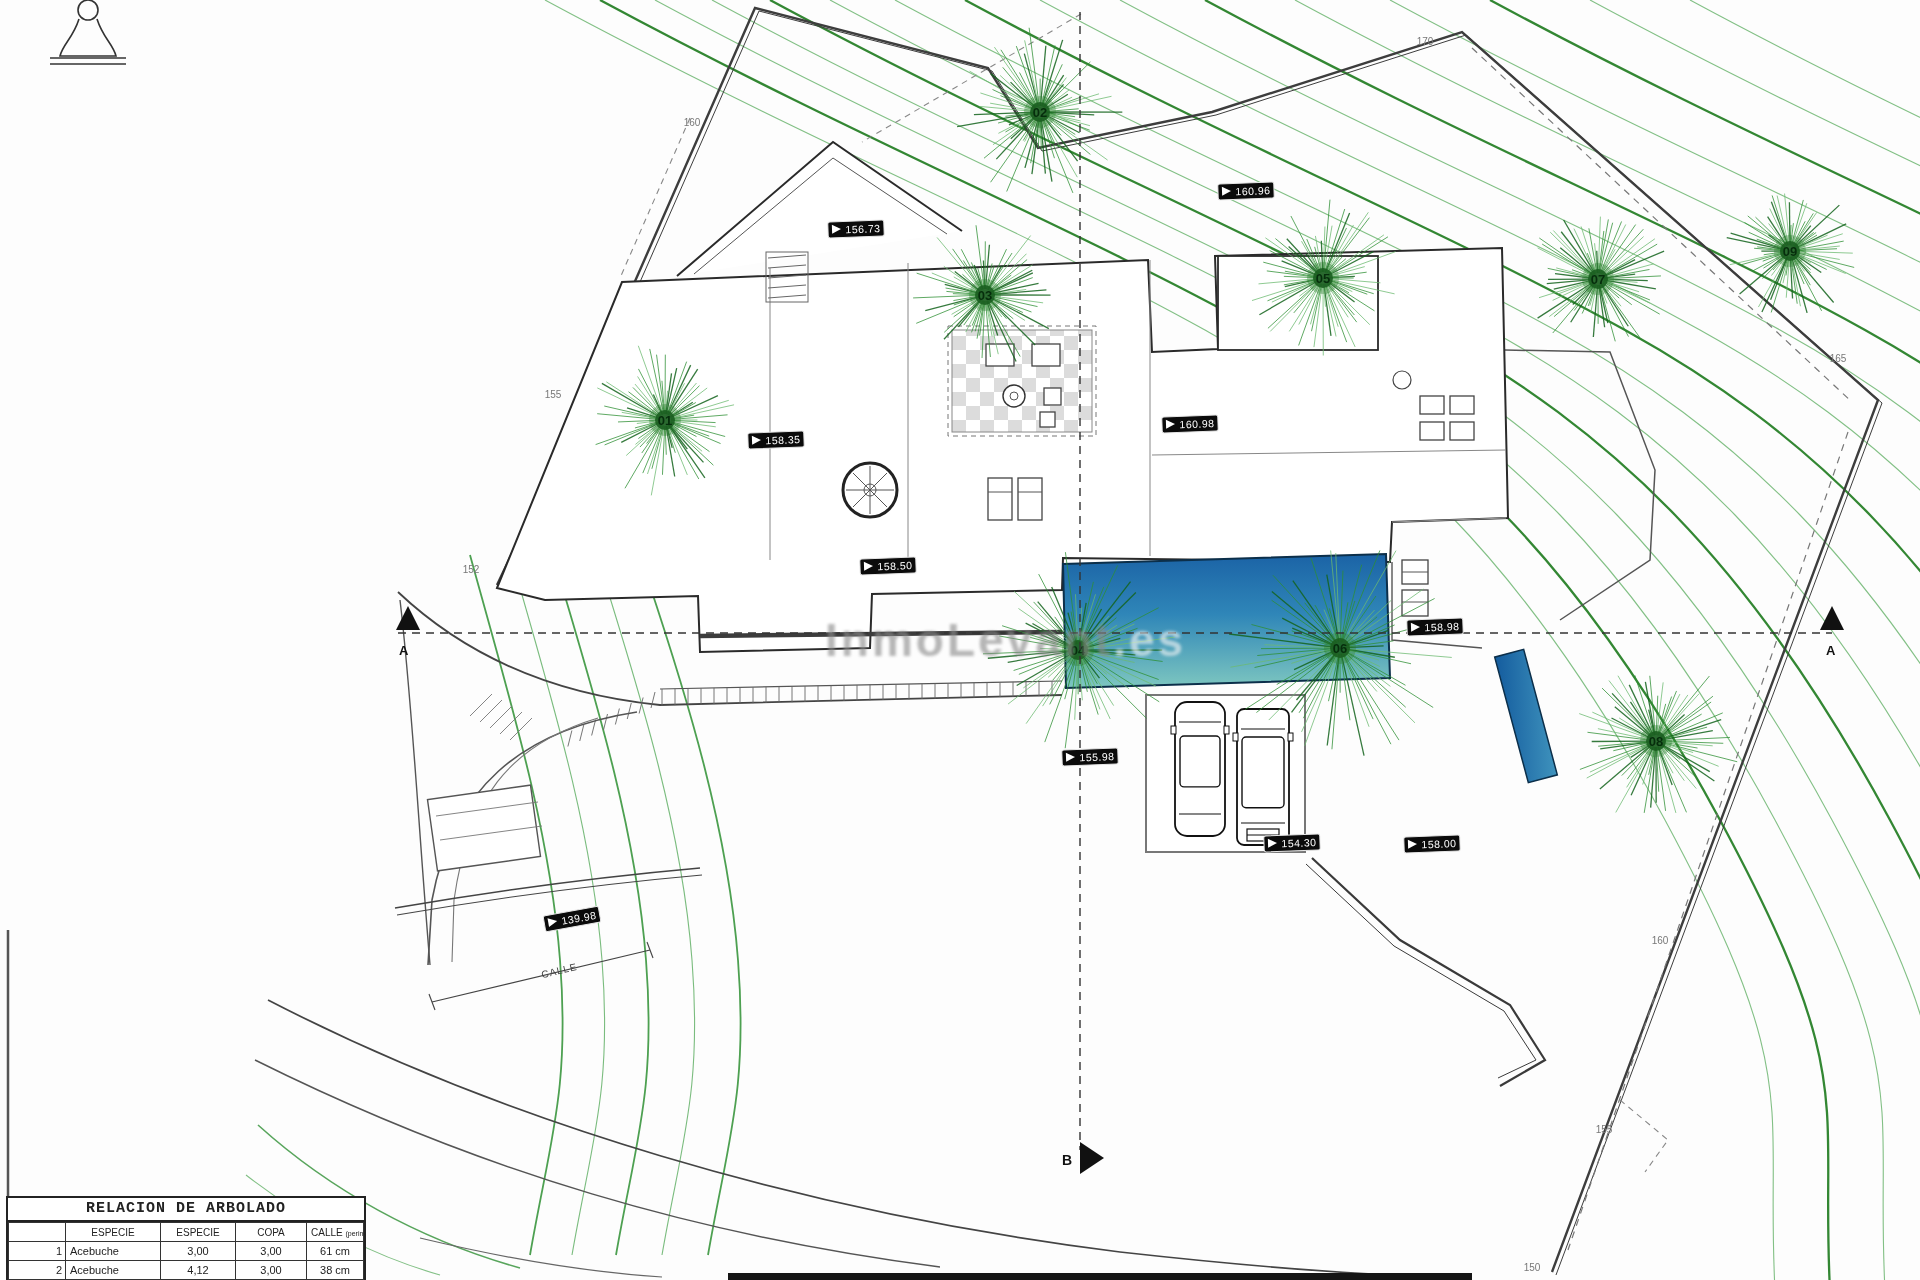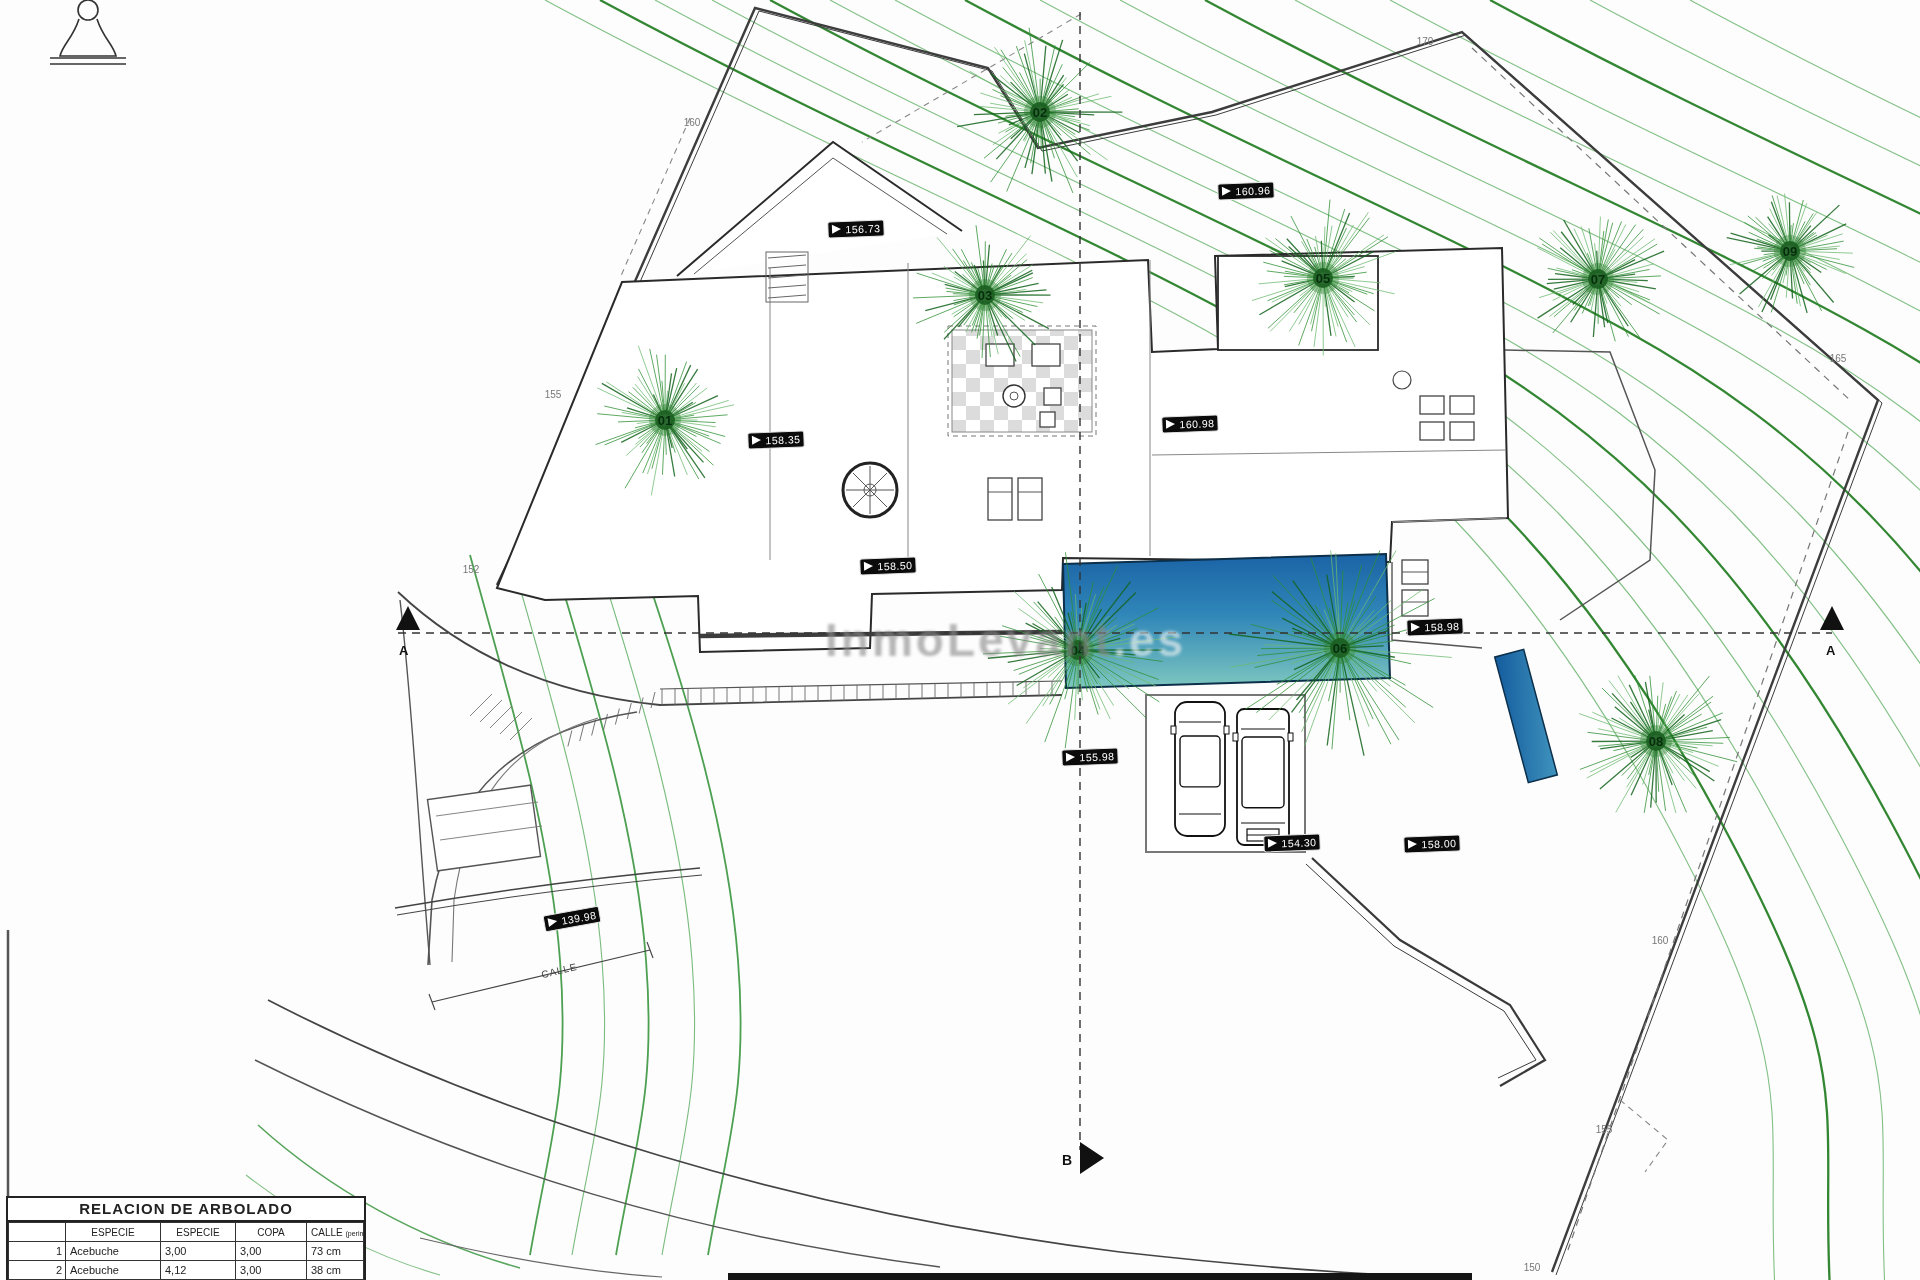--- a/index.html
+++ b/index.html
@@ -3,27 +3,27 @@
 <meta charset="utf-8">
 <style>
   html,body{margin:0;padding:0;background:#e8e8e8;}
   #stage{position:relative;width:1920px;height:1280px;background:#fdfdfd;overflow:hidden;
          font-family:"Liberation Sans",sans-serif;}
   #plan-svg{position:absolute;left:0;top:0;}
   
   .arb-table{position:absolute;left:6px;top:1196px;width:356px;background:#fff;
              border:2px solid #222;font-family:"Liberation Sans",sans-serif;color:#222;}
   .arb-title{border-bottom:2px solid #222;text-align:center;font-size:15px;font-weight:bold;
-             letter-spacing:1px;padding:2px 0 3px 0;}
+             letter-spacing:1px;padding:2px 0 3px 0;font-family:Liberation Mono, monospace;}
   .arb-table table{border-collapse:collapse;width:100%;table-layout:fixed;padding-left:36px;}
   .arb-table th,.arb-table td{border:1px solid #333;font-size:11px;padding:1px 4px;height:16px;
              overflow:hidden;white-space:nowrap;}
   .arb-table th{font-weight:normal;font-size:10px;text-align:center;}
   .arb-table td.num{text-align:right;width:22px;padding-right:3px;}
-  .arb-table td.r{text-align:left;margin-left:28px;}
+  .arb-table td.r{text-align:center;margin-left:28px;}
   .arb-table .sub{font-size:7px;}
   .c-esp{width:86px;} .c-alt{width:66px;} .c-copa{width:62px;}
 </style>
 </head>
 <body>
 
 <div id="stage">
 
   <svg id="plan-svg" width="1920" height="1280" viewBox="0 0 1920 1280">
     <defs>
@@ -1012,21 +1012,21 @@
           <th><span>CALLE</span>
               <span class="sub">(perimetro)</span></th>
         </tr>
       </thead>
       <tbody id="arb-body">
           <tr>
             <td class="num">1</td>
             <td>Acebuche</td>
             <td class="r">3,00</td>
             <td class="r">3,00</td>
-            <td class="r">73 cm</td>
+            <td class="r">61 cm</td>
           </tr>
           <tr>
             <td class="num">2</td>
             <td>Acebuche</td>
             <td class="r">4,12</td>
             <td class="r">3,00</td>
             <td class="r">38 cm</td>
           </tr>
         </tbody>
     </table>

